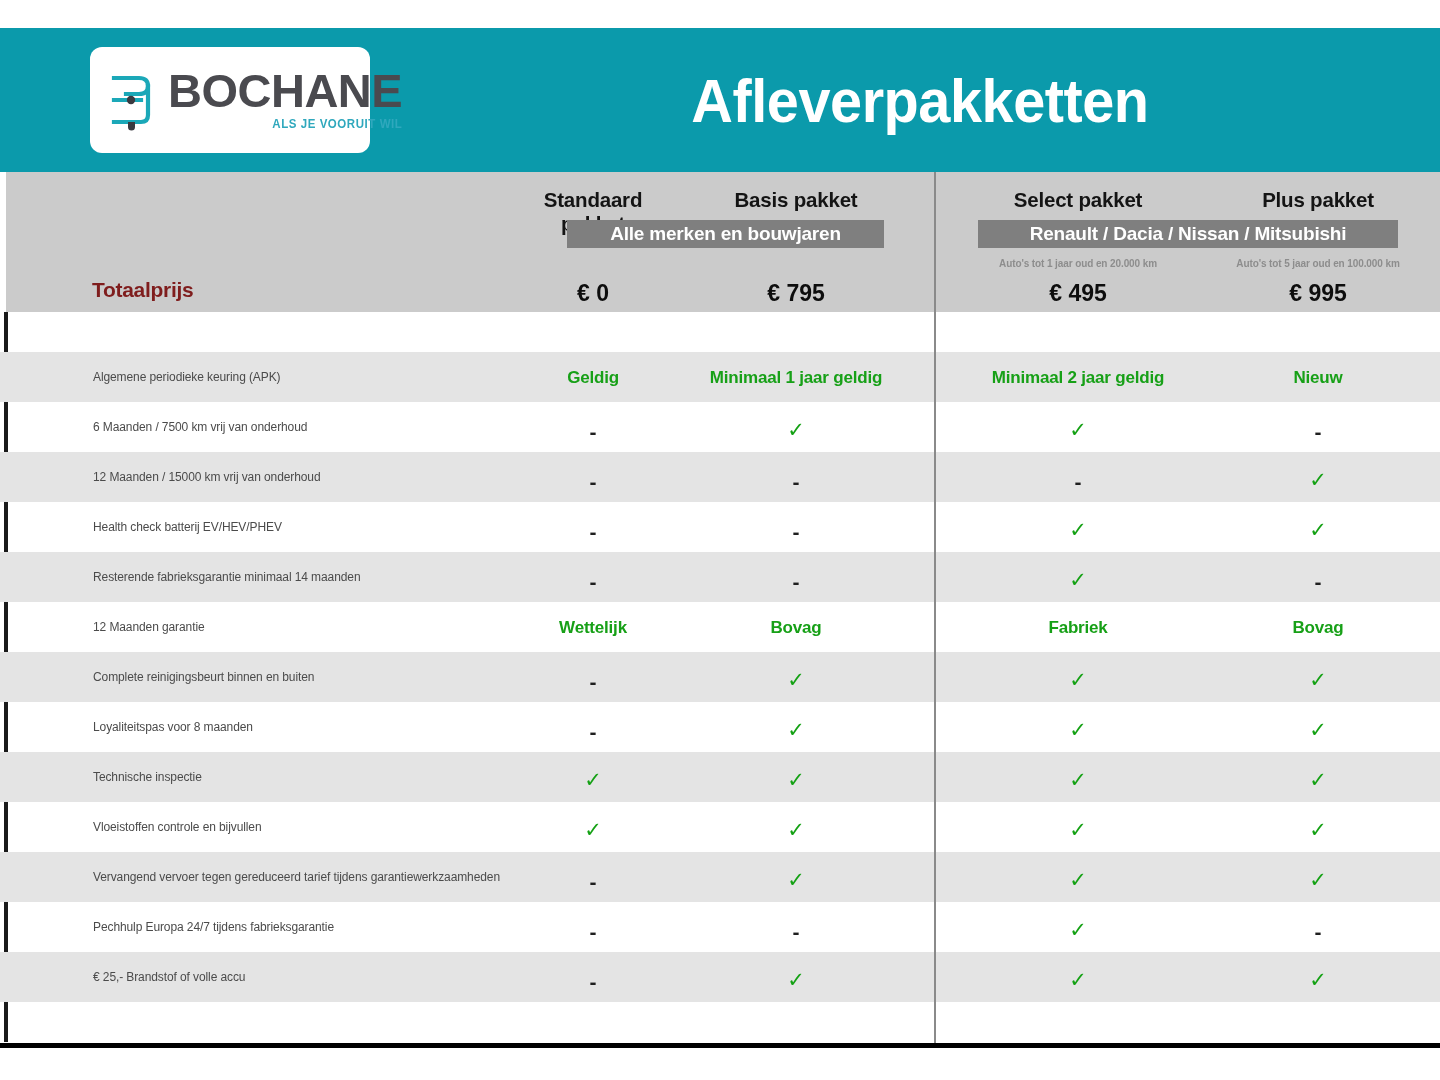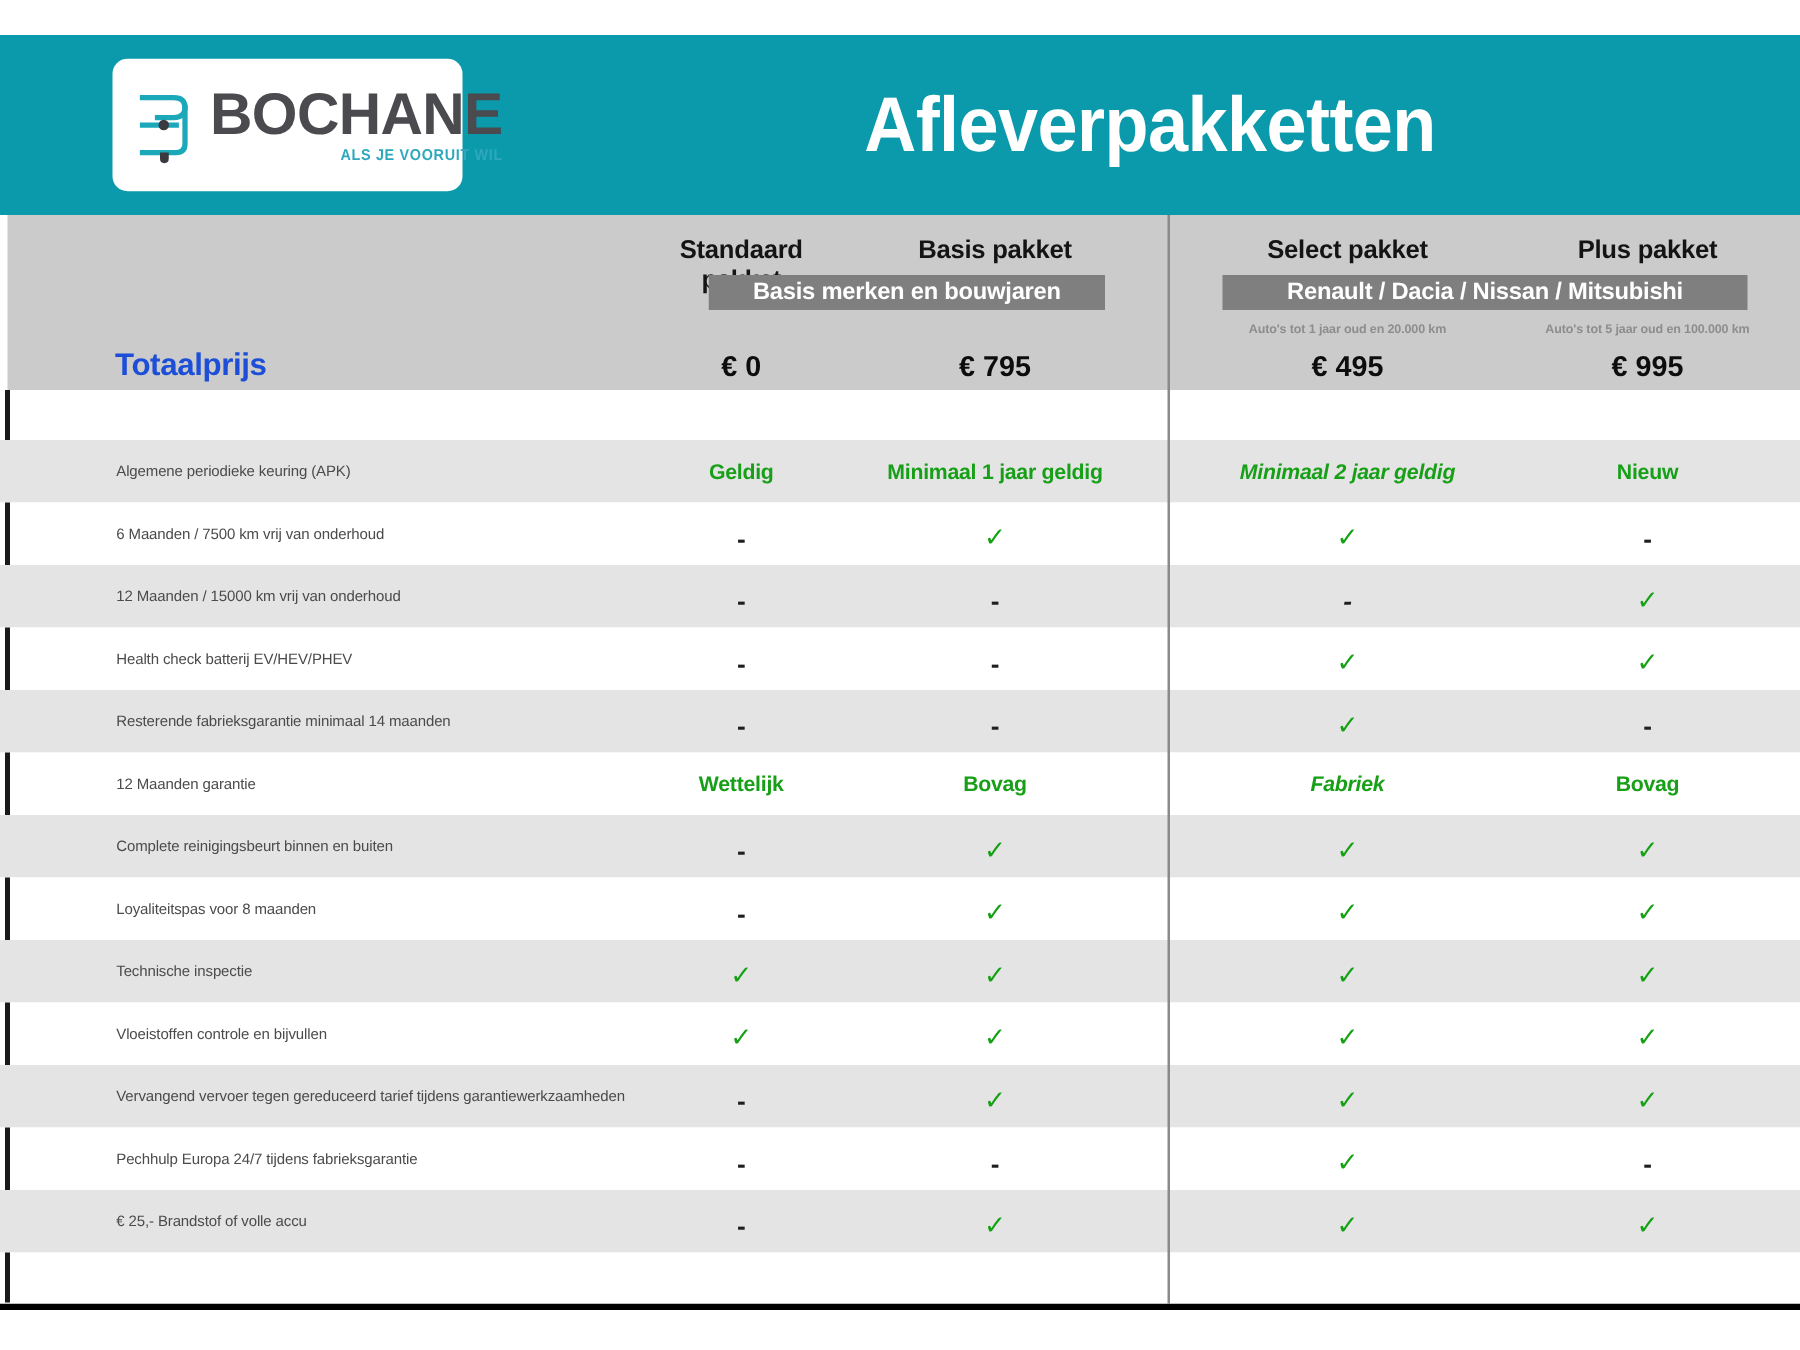--- a/index.html
+++ b/index.html
@@ -160,22 +160,22 @@
     color: #0d0d0d;
     text-align: center;
     top: 108px;
   }
   .totaalprijs {
     position: absolute;
     left: 92px;
     top: 106px;
     font-family: "Liberation Sans", sans-serif;
     font-weight: bold;
-    font-size: 25px;
-    color: #1d4ed8;
+    font-size: 21px;
+    color: #7f1d1d;
     letter-spacing: -0.3px;
   }
   .head-leftnotch {
     position: absolute;
     left: 0;
     top: 0;
     width: 6px;
     height: 140px;
     background: #ffffff;
   }
@@ -259,21 +259,21 @@
     font-size: 17px;
     letter-spacing: -0.2px;
     position: relative;
     top: 1px;
     text-align: right;
   }
 
   
   .c0 { left: 513px;  width: 160px; }
   .c1 { left: 673px;  width: 246px; }
-  .c2 { left: 948px;  width: 260px; font-style: italic; }
+  .c2 { left: 948px;  width: 260px; }
   .c3 { left: 1208px; width: 220px; }
 
   .ch0 { left: 513px;  width: 160px; }
   .ch1 { left: 673px;  width: 246px; }
   .ch2 { left: 948px;  width: 260px; }
   .ch3 { left: 1208px; width: 220px; }
 
   .band-left  { left: 567px;  width: 317px; }
   .band-right { left: 978px;  width: 420px; }
 </style>
@@ -308,21 +308,21 @@
     <div class="vdivider"></div>
 
     <div class="colhead">
       <div class="head-leftnotch"></div>
 
       <div class="ch-name ch0">Standaard pakket</div>
       <div class="ch-name ch1">Basis pakket</div>
       <div class="ch-name ch2">Select pakket</div>
       <div class="ch-name ch3">Plus pakket</div>
 
-      <div class="ch-band band-left">Basis merken en bouwjaren</div>
+      <div class="ch-band band-left">Alle merken en bouwjaren</div>
       <div class="ch-band band-right">Renault / Dacia / Nissan / Mitsubishi</div>
 
       <div class="ch-sub ch2">Auto's tot 1 jaar oud en 20.000 km</div>
       <div class="ch-sub ch3">Auto's tot 5 jaar oud en 100.000 km</div>
 
       <div class="totaalprijs">Totaalprijs</div>
 
       <div class="ch-price ch0">€ 0</div>
       <div class="ch-price ch1">€ 795</div>
       <div class="ch-price ch2">€ 495</div>

